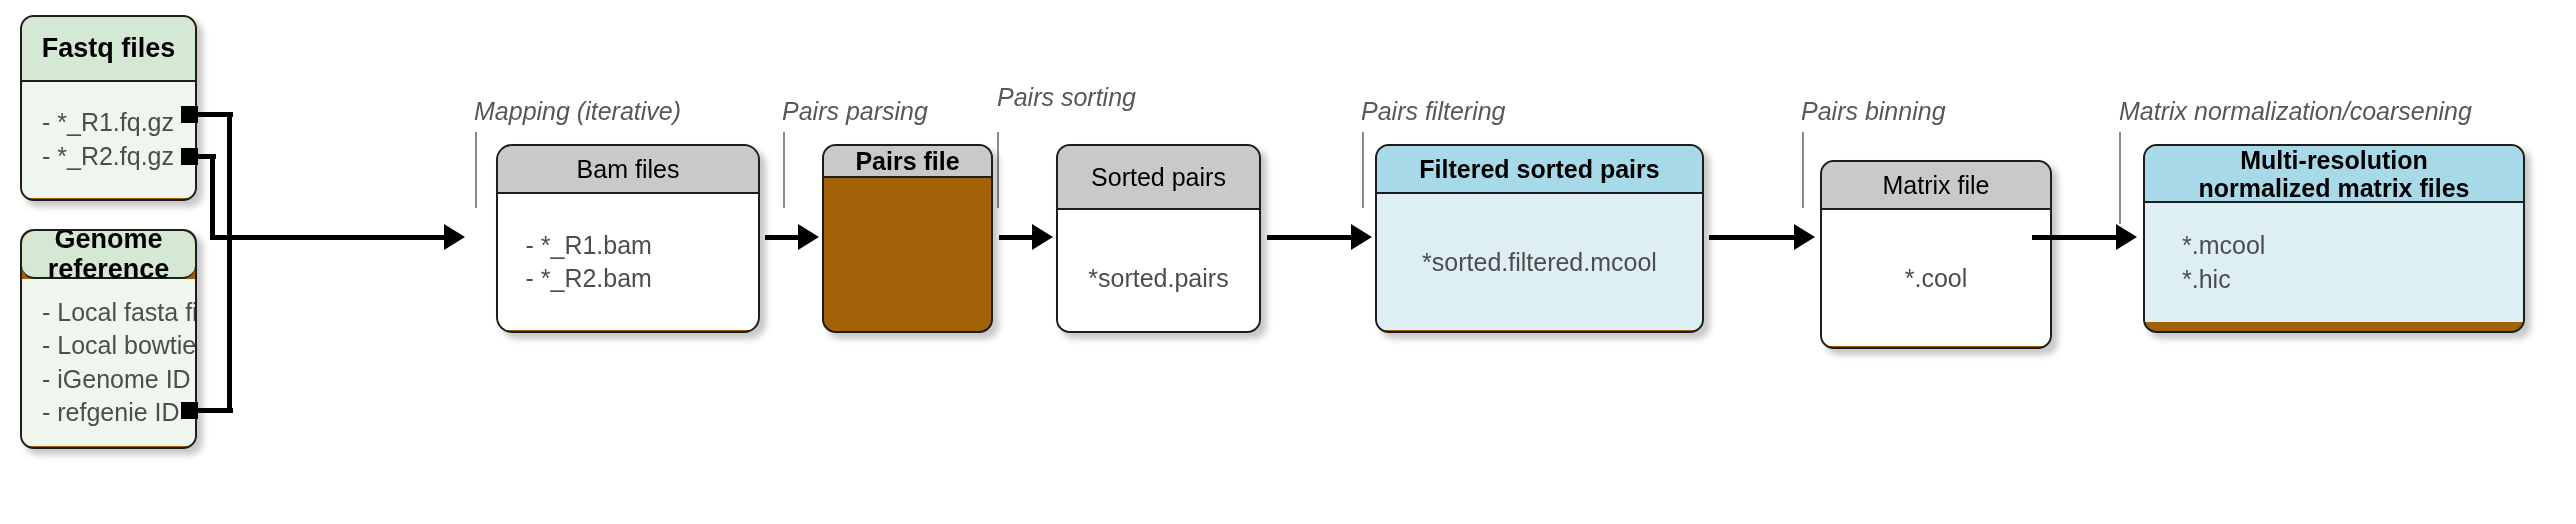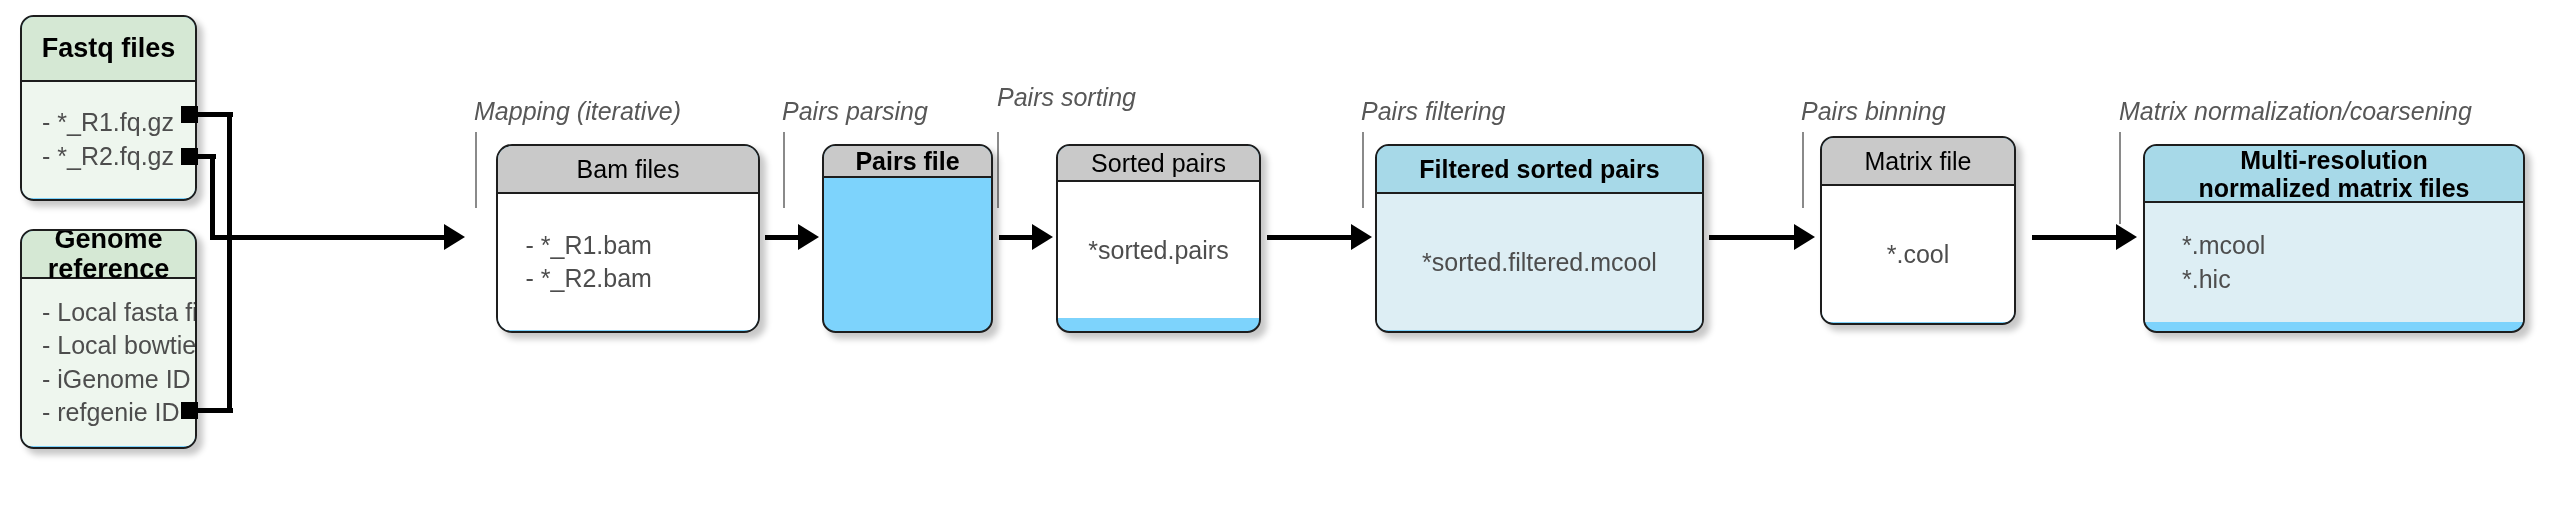--- a/index.html
+++ b/index.html
@@ -18,21 +18,21 @@
     overflow: hidden;
   }
 
   
   .card {
     position: absolute;
     box-sizing: border-box;
     border: 2.3px solid #1d1d1d;
     border-radius: 13.8px;
     overflow: hidden;
-    background: #7dd3fc;
+    background: #a16207;
     box-shadow: 5.4px 5.4px 6.9px rgba(0,0,0,0.22);
   }
   .card .hdr {
     box-sizing: border-box;
     width: 100%;
     border-bottom: 2.3px solid #1d1d1d;
     display: flex;
     align-items: center;
     justify-content: center;
     text-align: center;
@@ -134,21 +134,21 @@
 
   <div class="card green" style="left:20px; top:14.5px; width:177px; height:186px;">
     <div class="hdr" style="height:65px;">Fastq files</div>
     <div class="body list-body" style="height:116px;">
       <div class="li">-  *_R1.fq.gz</div>
       <div class="li">-  *_R2.fq.gz</div>
     </div>
   </div>
 
   <div class="card green" style="left:20px; top:229px; width:177px; height:220px;">
-    <div class="hdr" style="height:48px;">Genome reference</div>
+    <div class="hdr" style="height:48px;border-radius:13px;">Genome reference</div>
     <div class="body list-body" style="height:167px;">
       <div class="li">-  Local fasta file</div>
       <div class="li">-  Local bowtie2 idx</div>
       <div class="li">-  iGenome ID</div>
       <div class="li">-  refgenie ID</div>
     </div>
   </div>
 
   <div class="sqdot" style="left:181px; top:106px;"></div>
   <div class="sqdot" style="left:181px; top:148px;"></div>
@@ -194,40 +194,40 @@
   <div class="arrowhead" style="left:798px; top:224px;"></div>
 
   <div class="card grey" style="left:822px; top:144px; width:171px; height:189px;">
     <div class="hdr" style="height:32px;font-weight:bold;">Pairs file</div>
   </div>
 
   <div class="hline" style="left:999px; top:235px; width:37px;"></div>
   <div class="arrowhead" style="left:1032px; top:224px;"></div>
 
   <div class="card grey" style="left:1056px; top:144px; width:205px; height:189px;">
-    <div class="hdr" style="height:36px;">Sorted pairs</div>
+    <div class="hdr" style="height:64px;">Sorted pairs</div>
     <div class="body center-body" style="height:136px;">
       <div class="li">*sorted.pairs</div>
     </div>
   </div>
 
   <div class="hline" style="left:1267px; top:235px; width:88px;"></div>
   <div class="arrowhead" style="left:1351px; top:224px;"></div>
 
   <div class="card blue" style="left:1375px; top:144px; width:329px; height:189px;">
     <div class="hdr" style="height:48px;">Filtered sorted pairs</div>
     <div class="body center-body" style="height:136px;">
       <div class="li">*sorted.filtered.mcool</div>
     </div>
   </div>
 
   <div class="hline" style="left:1709px; top:235px; width:88px;"></div>
   <div class="arrowhead" style="left:1794px; top:224px;"></div>
 
-  <div class="card grey" style="left:1820px; top:136px; width:196px; height:189px;">
+  <div class="card grey" style="left:1820px; top:160px; width:232px; height:189px;">
     <div class="hdr" style="height:48px;">Matrix file</div>
     <div class="body center-body" style="height:136px;">
       <div class="li">*.cool</div>
     </div>
   </div>
 
   <div class="hline" style="left:2032px; top:235px; width:88px;"></div>
   <div class="arrowhead" style="left:2116px; top:224px;"></div>
 
   <div class="card blue" style="left:2143px; top:144px; width:382px; height:189px;">

